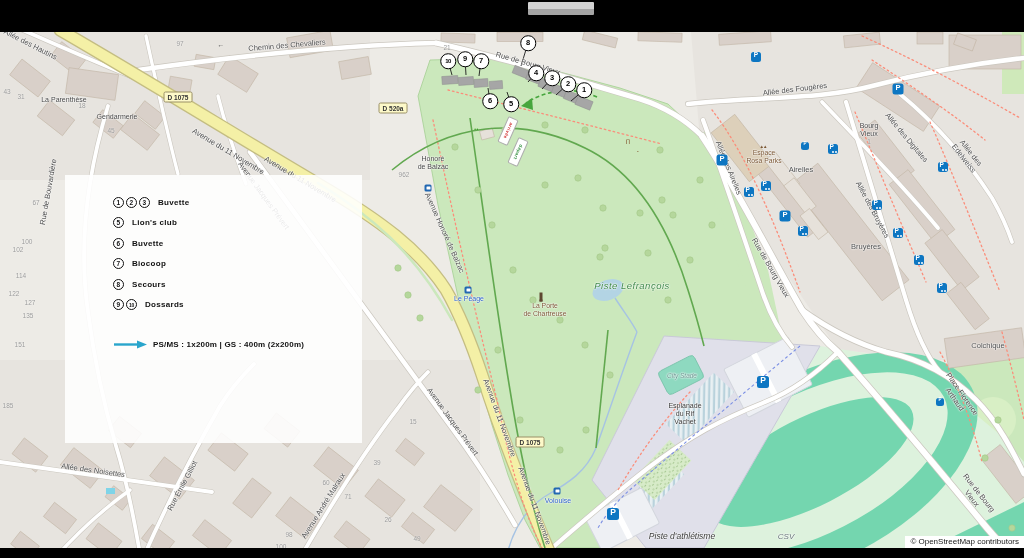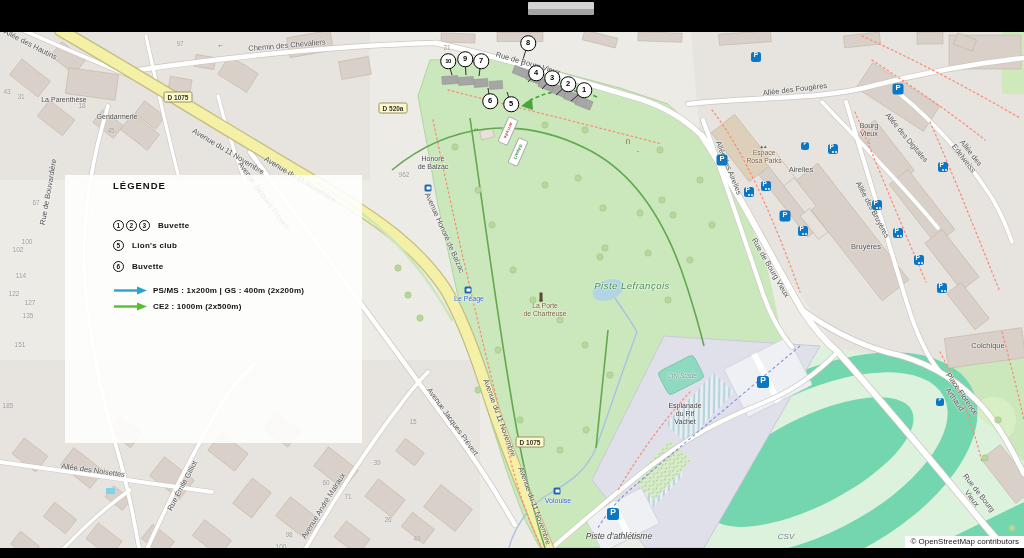--- a/index.html
+++ b/index.html
@@ -38,27 +38,27 @@
   .icon{position:absolute;transform:translate(-50%,-50%);pointer-events:none;}
   .icon.monument{width:3px;height:7px;background:#5e4730;border-bottom:2px solid #5e4730;}
   .icon.persons{font-size:4.5px;color:#7a5633;letter-spacing:-1px;font-weight:bold;}
   .icon.picnic{font-size:5px;color:#8d6b43;font-weight:bold;}
   .icon.grill{font-size:4px;color:#8d6b43;}
   .icon.playground{font-size:5px;color:#3a9d23;font-weight:bold;letter-spacing:-.5px;}
   .icon.arrow-left{font-size:7px;color:#555;}
   #legend{position:absolute;left:65px;top:175px;width:297px;height:268px;background:rgba(255,255,255,.88);
           z-index:40;padding:5px 0 0 48px;box-sizing:border-box;color:#111;}
   .lg-title{font-weight:bold;font-size:9.5px;letter-spacing:1px;}
-  #lg-items{margin-top:24px;}
+  #lg-items{margin-top:12px;}
   .lg-item{height:20.5px;display:flex;align-items:center;font-weight:bold;font-size:8px;letter-spacing:.3px;}
   .num{width:11px;height:11px;border:1.1px solid #111;border-radius:50%;font-weight:bold;font-size:6.5px;
        line-height:10.5px;text-align:center;margin-right:2px;background:#fff;box-sizing:border-box;}
   .num.two{font-size:5px;letter-spacing:-.3px;}
   .lg-item .lab{margin-left:6px;}
-  #lg-routes{margin-top:6px;}
+  #lg-routes{margin-top:22px;}
   .lg-route{height:15.8px;display:flex;align-items:center;font-weight:bold;font-size:8px;letter-spacing:.2px;}
   .lg-route svg{margin-right:6px;flex:none;}
   #attribution{position:absolute;right:0;bottom:10px;background:#fff;font-size:8px;color:#222;
                padding:1px 5px 2px;z-index:45;}
   .bar{position:absolute;left:0;width:1024px;background:#000;z-index:50;}
   .bar.top{top:0;height:32px;}
   .bar.bottom{bottom:0;height:10px;}
   .artifact{position:absolute;left:528px;top:2px;width:66px;height:13px;border-radius:1px;
             background:linear-gradient(#d2d2d2 0 52%,#a4a4a4 52% 100%);}
 </style>
@@ -382,21 +382,21 @@
 Vieux</div>
       <div class="lbl brown" style="left: 764px; top: 157px; transform: translate(-50%, -50%);">Espace
 Rosa Parks</div>
       <div class="lbl brown" style="left: 545px; top: 310px; transform: translate(-50%, -50%);">La Porte
 de Chartreuse</div>
       <div class="lbl park" style="left: 632px; top: 286px; transform: translate(-50%, -50%);">Piste Lefrançois</div>
       <div class="lbl dark" style="left: 685px; top: 414px; transform: translate(-50%, -50%);">Esplanade
 du Rif
 Vachet</div>
       <div class="lbl tealit" style="left: 682px; top: 376px; transform: translate(-50%, -50%);">City Stade</div>
-      <div class="lbl darkit" style="left: 619px; top: 537px; transform: translate(-50%, -50%);">Piste d'athlétisme</div>
+      <div class="lbl darkit" style="left: 682px; top: 537px; transform: translate(-50%, -50%);">Piste d'athlétisme</div>
       <div class="lbl grayit" style="left: 786px; top: 537px; transform: translate(-50%, -50%);">CSV</div>
       <div class="lbl blue" style="left: 469px; top: 299px; transform: translate(-50%, -50%);">Le Péage</div>
       <div class="lbl blue" style="left: 558px; top: 501px; transform: translate(-50%, -50%);">Volouise</div>
       <div class="hn" style="left: 7px; top: 91px;">43</div>
       <div class="hn" style="left: 21px; top: 96px;">31</div>
       <div class="hn" style="left: 82px; top: 105px;">18</div>
       <div class="hn" style="left: 111px; top: 130px;">45</div>
       <div class="hn" style="left: 180px; top: 43px;">97</div>
       <div class="hn" style="left: 447px; top: 47px;">21</div>
       <div class="hn" style="left: 404px; top: 174px;">962</div>
@@ -459,52 +459,57 @@
       <div class="marker" style="left: 536px; top: 73px; transform: translate(-50%, -50%);">4</div>
       <div class="marker" style="left: 511px; top: 104px; transform: translate(-50%, -50%);">5</div>
       <div class="marker" style="left: 490px; top: 101px; transform: translate(-50%, -50%);">6</div>
       <div class="marker" style="left: 481px; top: 61px; transform: translate(-50%, -50%);">7</div>
       <div class="marker" style="left: 528px; top: 43px; transform: translate(-50%, -50%);">8</div>
       <div class="marker" style="left: 465px; top: 59px; transform: translate(-50%, -50%);">9</div>
       <div class="marker two" style="left: 448px; top: 61px; transform: translate(-50%, -50%);">10</div>
     </div>
 
 <div id="legend">
-  <div class="lg-title">LÉGENDE</div>
   <div id="lg-items">
         <div class="lg-item">
           <span class="num">1</span>
           <span class="num">2</span>
           <span class="num">3</span>
           <span class="lab">Buvette</span>
         </div>
         <div class="lg-item">
           <span class="num">5</span>
           <span class="lab">Lion's club</span>
         </div>
         <div class="lg-item">
           <span class="num">6</span>
           <span class="lab">Buvette</span>
+        </div>
+        <div class="lg-item">
+          <span class="num">7</span>
+          <span class="lab">Biocoop</span>
+        </div>
+        <div class="lg-item">
+          <span class="num">8</span>
+          <span class="lab">Secours</span>
+        </div>
+        <div class="lg-item">
+          <span class="num">9</span>
+          <span class="num two">10</span>
+          <span class="lab">Dossards</span>
         </div>
       </div>
   <div id="lg-routes">
         <div class="lg-route">
           <svg width="34" height="9">
             <line x1="1" y1="4.5" x2="25" y2="4.5" stroke="#29a5cc" stroke-width="2.4"></line>
             <polygon points="24,0.5 34,4.5 24,8.5" fill="#29a5cc"></polygon>
           </svg>
           <span>PS/MS : 1x200m | GS : 400m (2x200m)</span>
         </div>
-        <div class="lg-route">
-          <svg width="34" height="9">
-            <line x1="1" y1="4.5" x2="25" y2="4.5" stroke="#56c02c" stroke-width="2.4"></line>
-            <polygon points="24,0.5 34,4.5 24,8.5" fill="#56c02c"></polygon>
-          </svg>
-          <span>CE2 : 1000m (2x500m)</span>
-        </div>
       </div>
 </div>
 
 <div id="attribution">
   <span>© OpenStreetMap contributors</span>
 </div>
 
 <div class="bar top">
   <div class="artifact"></div>
 </div>

